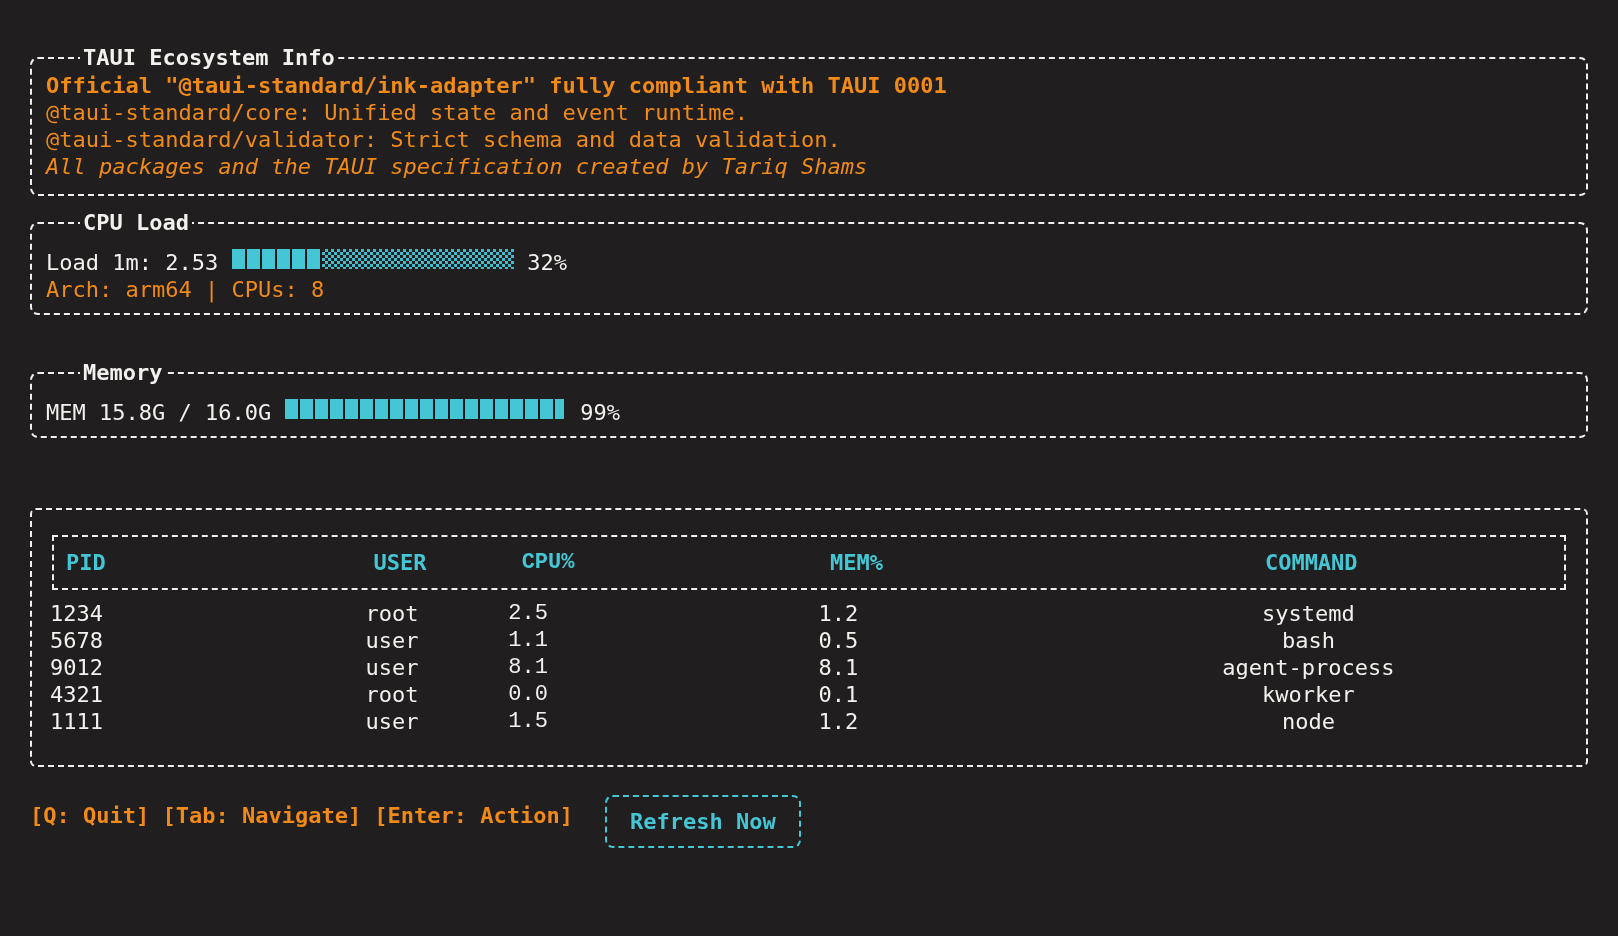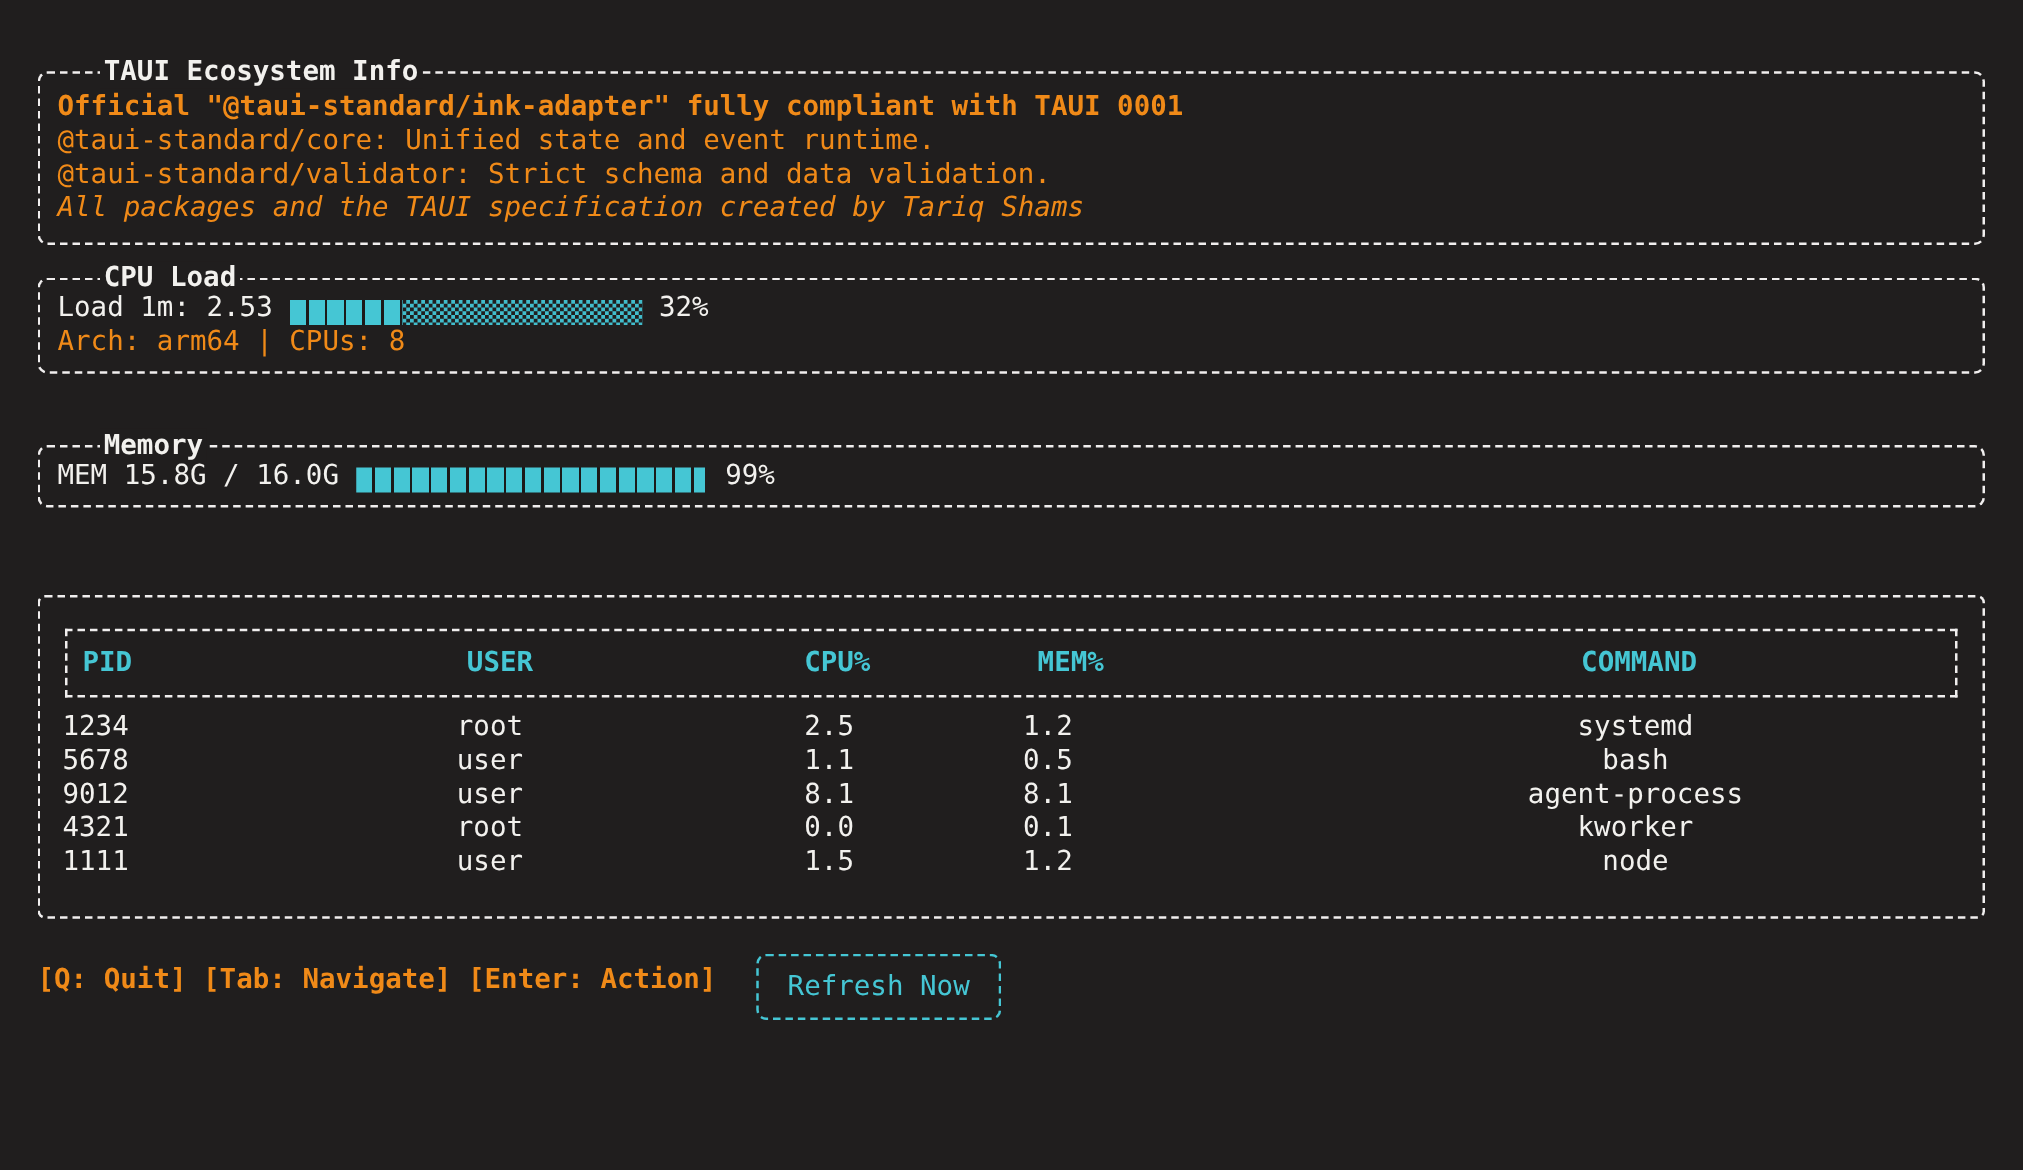--- a/index.html
+++ b/index.html
@@ -39,21 +39,21 @@
   }
   .panel.info{margin-bottom:26px;}
   .panel.cpu{margin-bottom:57px;padding-top:9px;padding-bottom:10px;}
   .panel.mem{margin-bottom:70px;padding-top:9px;padding-bottom:10px;}
 
   .orange{color:var(--orange);}
   .bold{font-weight:bold;}
   .italic{font-style:italic;}
 
   
-  .bar-row{display:flex;align-items:flex-end;height:27px;}
+  .bar-row{display:flex;align-items:flex-start;height:27px;margin-top:16px;}
   .bar{
     width:282px;height:20px;
     margin:0 13px 0 14px;
     display:flex;
     background:var(--bg);
   }
   .bar .fill{
     height:100%;
     background:repeating-linear-gradient(to right,
       var(--cyan) 0 13px, rgba(24,22,22,.55) 13px 15px);
@@ -77,21 +77,21 @@
     padding:12px 0 12px 0;
     display:flex;
     color:var(--cyan);
     font-weight:bold;
     padding-right:108px;
   }
   .thead .cell{padding-left:12px;}
   .trow{display:flex;height:27px;padding-right:108px;}
   .c1{width:16%;text-align:left;}
   .c2{width:16.5%;text-align:center;}
-  .c3{width:22%;text-align:center;}
+  .c3{width:22%;text-align:left;font-family:Liberation Mono, monospace;}
   .c4{width:24%;}
   .c5{width:21.5%;text-align:center;}
 
   
   .footer{
     display:flex;
     align-items:flex-start;
     margin-top:28px;
     gap:12px;
   }
@@ -104,20 +104,21 @@
     margin-left:20px;
     background:transparent;
     border:2px dashed var(--cyan);
     border-radius:8px;
     color:var(--cyan);
     font-family:inherit;
     font-size:22px;
     line-height:27px;
     padding:11px 23px;
     cursor:pointer;
+    font-weight:bold;
   }
 </style>
 </head>
 <body>
 
 <div class="app">
 
   <div class="panel info">
     <span class="panel-title">TAUI Ecosystem Info</span>
     <div class="orange bold">Official "@taui-standard/ink-adapter" fully compliant with TAUI 0001</div>

